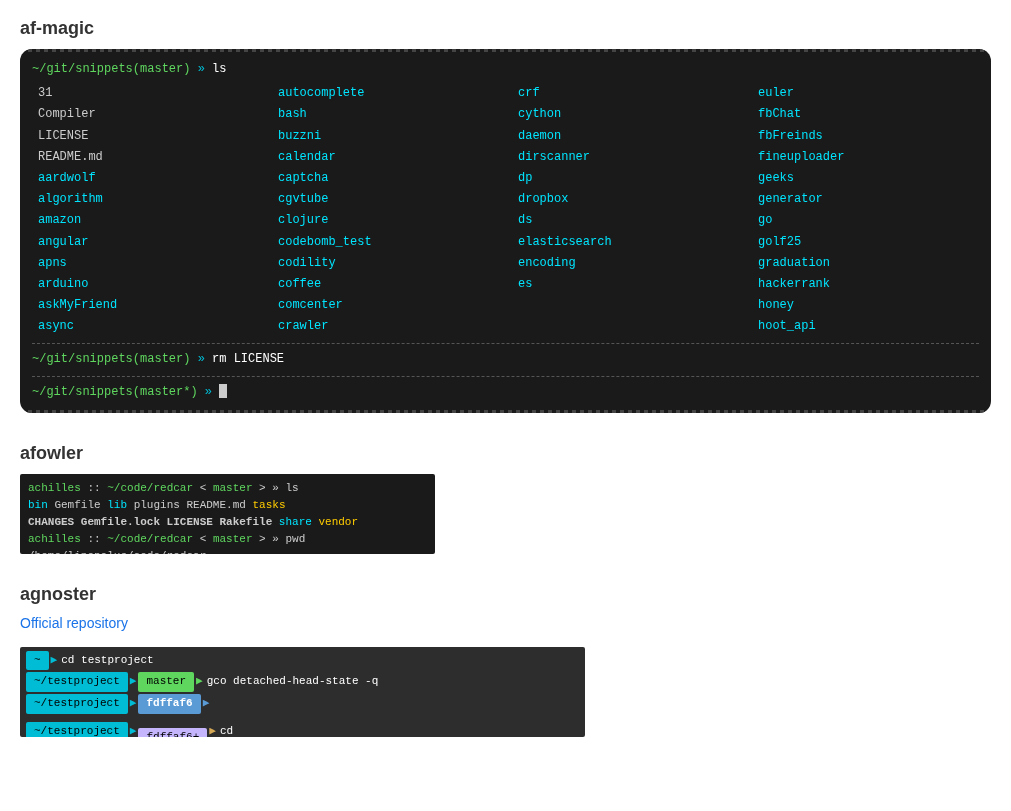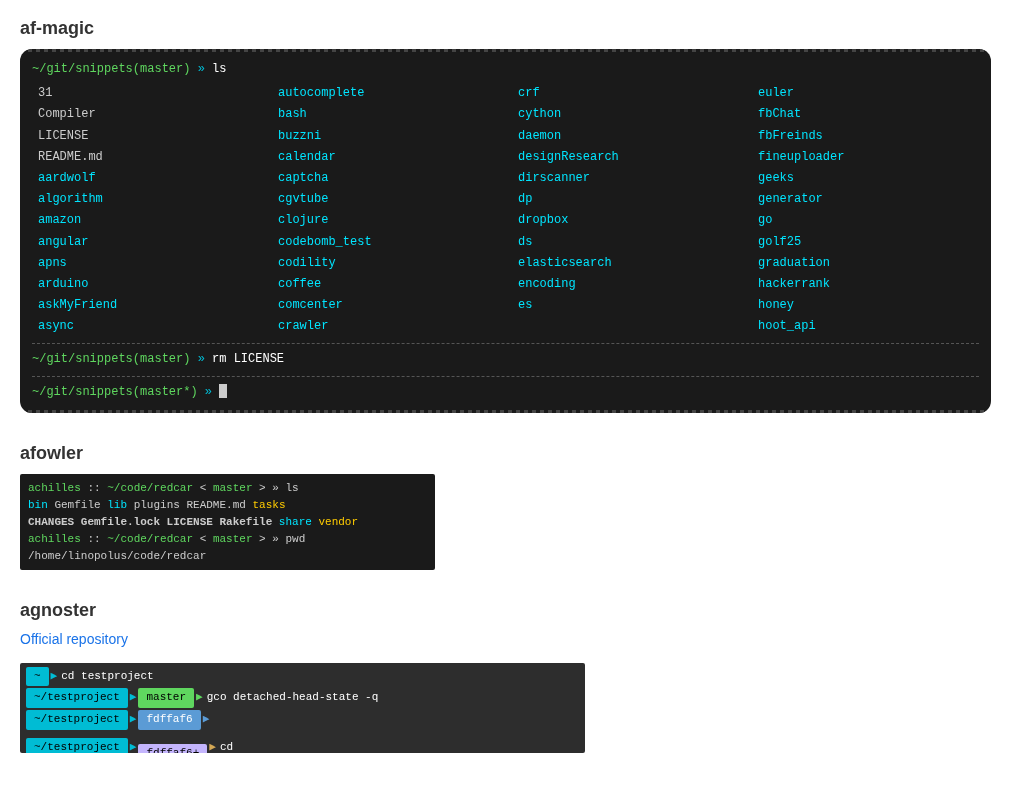--- a/index.html
+++ b/index.html
@@ -70,21 +70,21 @@
     .section {
       margin-bottom: 30px;
     }
     .link {
       color: #1a73e8;
       text-decoration: none;
     }
     .screenshot-img {
       display: block;
       width: 415px;
-      height: 96px;
+      height: 80px;
       background: #1a1a1a;
       border-radius: 2px;
       overflow: hidden;
       font-family: 'Courier New', monospace;
       font-size: 11px;
       padding: 6px 8px;
       color: #ccc;
       line-height: 1.55;
     }
     .screenshot-img-agnoster {
@@ -104,21 +104,21 @@
       display: flex;
       align-items: center;
     }
     .agnoster-seg {
       padding: 1px 8px;
       border-radius: 2px;
       margin-right: 2px;
       font-size: 11px;
     }
     .seg-teal { background: #00bcd4; color: #000; }
-    .seg-blue { background: #5b9bd5; color: #fff; }
+    .seg-blue { background: #5b9bd5; color: #fff; font-weight: bold; }
     .seg-green { background: #5fd75f; color: #000; }
     .seg-orange { background: #c4b5fd; color: #000; margin-top: 12px; }
   </style>
 </head>
 <body>
 
 <div>
 
   <div class="section">
     <div class="section-title">af-magic</div>
@@ -161,21 +161,20 @@
             <div class="ls-item">codility</div>
             <div class="ls-item">coffee</div>
             <div class="ls-item">comcenter</div>
             <div class="ls-item">crawler</div>
           </div>
 
           <div>
             <div class="ls-item">crf</div>
             <div class="ls-item">cython</div>
             <div class="ls-item">daemon</div>
-            <div class="ls-item">designResearch</div>
             <div class="ls-item">dirscanner</div>
             <div class="ls-item">dp</div>
             <div class="ls-item">dropbox</div>
             <div class="ls-item">ds</div>
             <div class="ls-item">elasticsearch</div>
             <div class="ls-item">encoding</div>
             <div class="ls-item">es</div>
           </div>
 
           <div>

